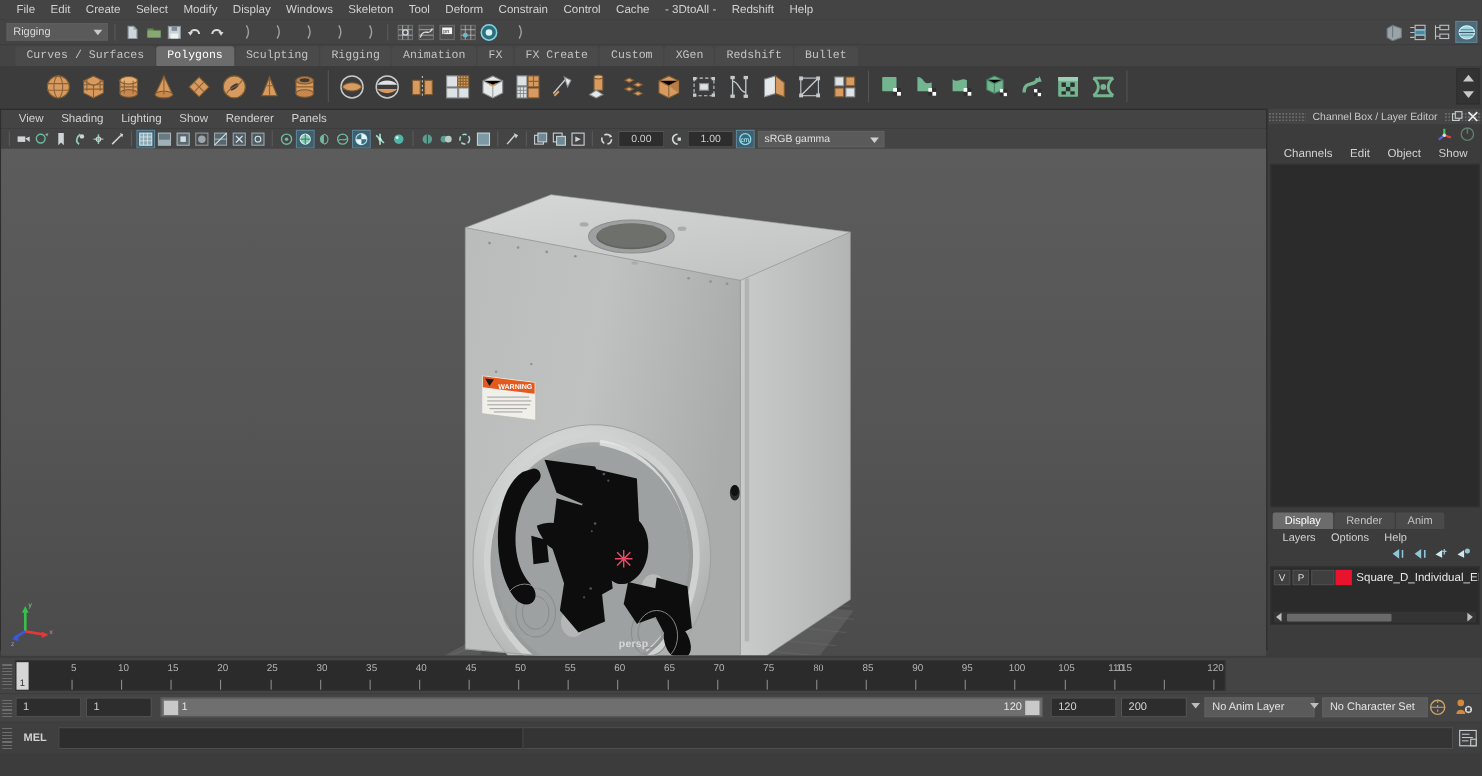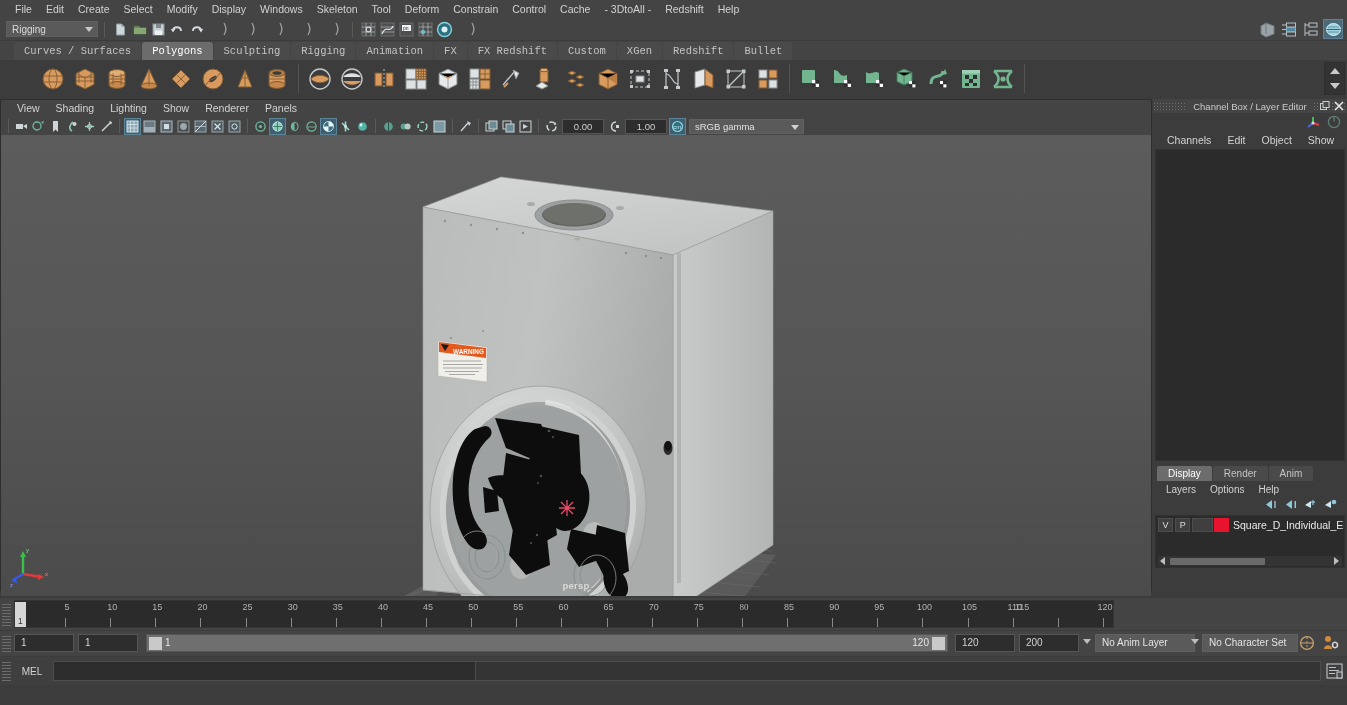--- a/index.html
+++ b/index.html
@@ -220,21 +220,21 @@
   .rcv { position: absolute; top: 8px; width:0;height:0;
     border-left:4px solid transparent;border-right:4px solid transparent;border-top:5px solid #bdbdbd; }
 
   
   .melrow {
     position: absolute; left: 0; top: 657px; width: 1347px; height: 28px;
     background: #3f3f3f; display: flex; align-items: center;
   }
   .mgrip { width: 9px; height: 20px; margin-left: 2px;
     background-image: repeating-linear-gradient(0deg,#6d6d6d 0 1px,transparent 1px 3px); }
-  .mellabel { font-size: 10px; color: #d2d2d2; width: 42px; text-align: center; }
+  .mellabel { font-size: 10px; color: #d2d2d2; width: 42px; text-align: center; font-weight: bold; }
   .melinput { flex: 1; height: 20px; background: #2d2d2d; border: 1px solid #4d4d4d; }
   .melinput2 { width: 845px; height: 20px; background: #343434; border: 1px solid #4d4d4d; border-left: none; }
   .melicon { width: 22px; height: 20px; display:inline-flex; align-items:center; justify-content:center; margin: 0 2px; }
   .helprow {
     position: absolute; left: 0; top: 685px; width: 1347px; height: 20px;
     background: #444444; display: flex; align-items: center;
   }
   .helptext { font-size: 10px; color: #cfcfcf; margin-left: 8px; }
 </style>
 </head>
@@ -418,21 +418,21 @@
   </div>
 
   <div class="shelf-handle"></div>
   <div class="shelftabs">
     <div class="stab">Curves / Surfaces</div>
     <div class="stab active">Polygons</div>
     <div class="stab">Sculpting</div>
     <div class="stab">Rigging</div>
     <div class="stab">Animation</div>
     <div class="stab">FX</div>
-    <div class="stab">FX Redshift</div>
+    <div class="stab">FX Create</div>
     <div class="stab">Custom</div>
     <div class="stab">XGen</div>
     <div class="stab">Redshift</div>
     <div class="stab">Bullet</div>
   </div>
 
   <div class="shelf-dot"></div>
   <div class="shelfbar">
 
     <div class="shitem">

